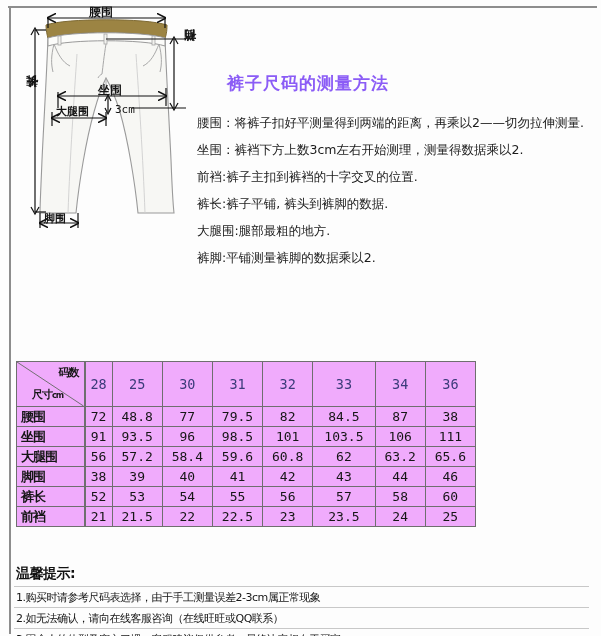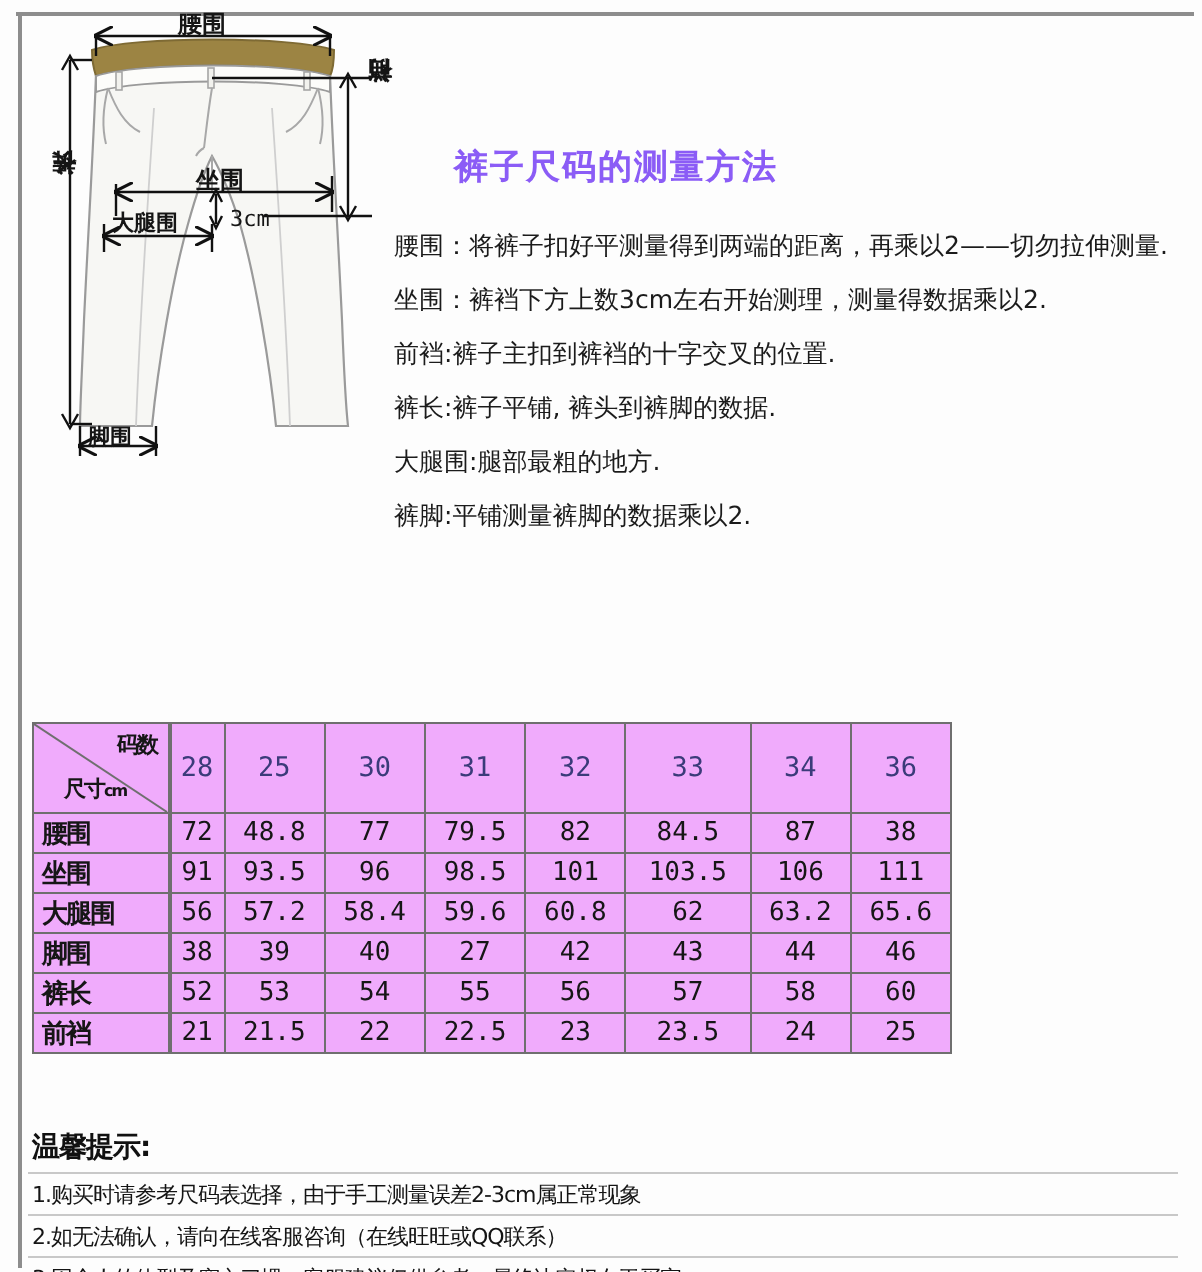--- a/index.html
+++ b/index.html
@@ -335,21 +335,21 @@
         <td>60.8</td>
         <td>62</td>
         <td>63.2</td>
         <td>65.6</td>
       </tr>
       <tr>
         <td class="rowhead">脚围</td>
         <td>38</td>
         <td>39</td>
         <td>40</td>
-        <td>27</td>
+        <td>41</td>
         <td>42</td>
         <td>43</td>
         <td>44</td>
         <td>46</td>
       </tr>
       <tr>
         <td class="rowhead">裤长</td>
         <td>52</td>
         <td>53</td>
         <td>54</td>

